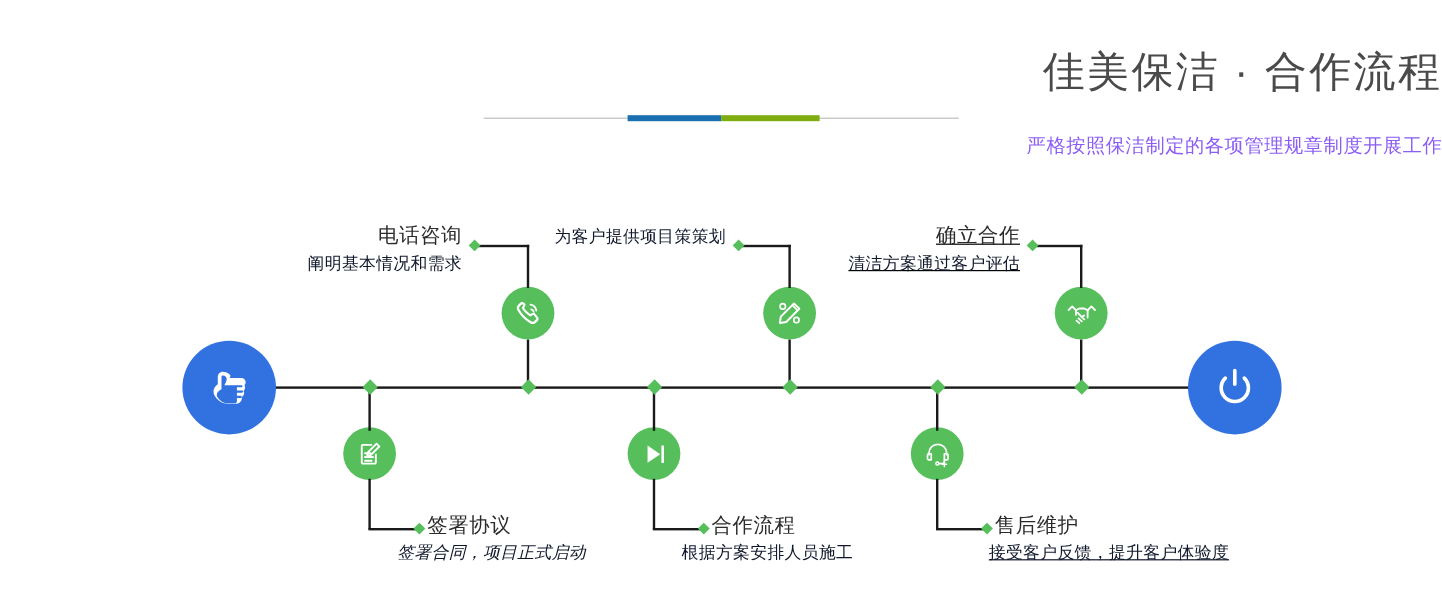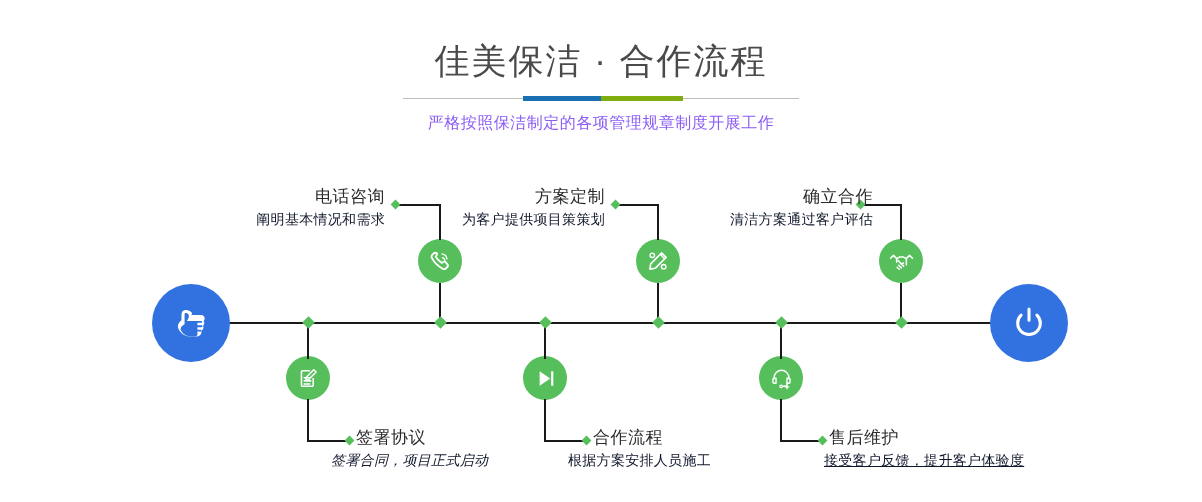--- a/index.html
+++ b/index.html
@@ -18,21 +18,21 @@
     width: 1202px;
     height: 502px;
   }
 
   
   .header {
     position: absolute;
     left: 0;
     top: 0;
     width: 1202px;
-    text-align: center;
+    text-align: right;
   }
   .title {
     margin: 0;
     padding-top: 38px;
     font-size: 35px;
     line-height: 46px;
     font-weight: normal;
     letter-spacing: 2px;
     color: #4a4a4a;
     white-space: nowrap;
@@ -246,21 +246,20 @@
           <circle cx="46" cy="46" r="5.5" fill="none" stroke="#ffffff" stroke-width="3.4"></circle>
         </svg>
       </span>
     </div>
     <div class="stem" style="left:657px; top:283px; height:40px;"></div>
     <div class="stem" style="left:657px; top:204px; height:36px;"></div>
     <div class="elbow-h" style="left:616px; top:204px; width:43px;"></div>
     <div class="diamond sm" style="left:612px; top:201px;"></div>
     <div class="diamond" style="left:654px; top:318px;"></div>
     <div class="lbl right-align" style="left:400px; top:186px; width:205px;">
-      <div class="lbl-title">方案定制</div>
       <div class="lbl-desc">为客户提供项目策策划</div>
     </div>
 
     <div class="node" style="left:523px; top:356px;">
       <span>
         <svg width="25" height="25" viewBox="0 0 64 64">
           <path fill="#ffffff" d="M17 13.5v37l27-18.5z"></path>
           <rect x="46.5" y="13.5" width="5.5" height="37" fill="#ffffff"></rect>
         </svg>
       </span>
@@ -283,21 +282,21 @@
           <path fill="none" stroke="#ffffff" stroke-width="3.6" stroke-linejoin="round" stroke-linecap="round" d="M24 30l8 8 4.5-2.5M30 36.5l7 6.5M25.5 41l6.5 6M21.5 45.5l5.5 5"></path>
           <path fill="none" stroke="#ffffff" stroke-width="3.6" stroke-linejoin="round" stroke-linecap="round" d="M43.5 25v14.5M20.5 25v9"></path>
         </svg>
       </span>
     </div>
     <div class="stem" style="left:900px; top:283px; height:40px;"></div>
     <div class="stem" style="left:900px; top:204px; height:36px;"></div>
     <div class="elbow-h" style="left:861px; top:204px; width:41px;"></div>
     <div class="diamond sm" style="left:857px; top:201px;"></div>
     <div class="diamond" style="left:897px; top:318px;"></div>
-    <div class="lbl right-align" style="left:668px; top:186px; width:205px;">
+    <div class="lbl right-align" style="left:645px; top:186px; width:205px;text-decoration:underline;">
       <div class="lbl-title">确立合作</div>
       <div class="lbl-desc">清洁方案通过客户评估</div>
     </div>
 
     <div class="node" style="left:759px; top:356px;">
       <span>
         <svg width="25" height="25" viewBox="0 0 64 64">
           <path fill="none" stroke="#ffffff" stroke-width="3.6" stroke-linecap="round" d="M13 33v-3a19 19 0 0 1 38 0v3"></path>
           <path fill="none" stroke="#ffffff" stroke-width="3.6" stroke-linejoin="round" d="M13 31h5v13h-5a3 3 0 0 1-3-3v-7a3 3 0 0 1 3-3z"></path>
           <path fill="none" stroke="#ffffff" stroke-width="3.6" stroke-linejoin="round" d="M46 31h5a3 3 0 0 1 3 3v7a3 3 0 0 1-3 3h-5z"></path>

